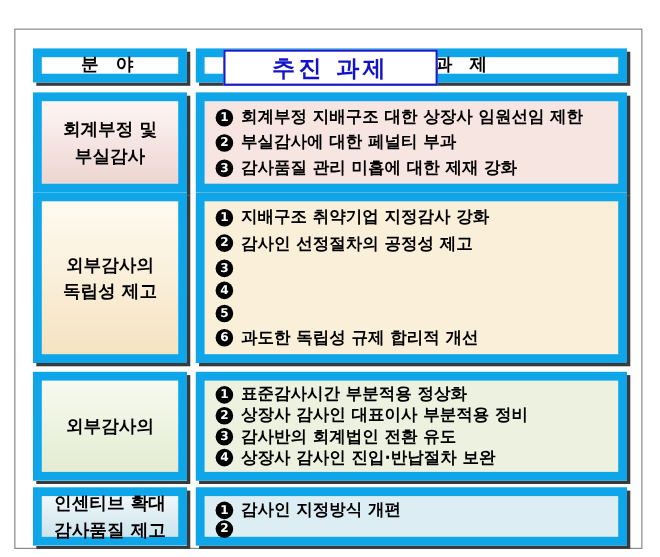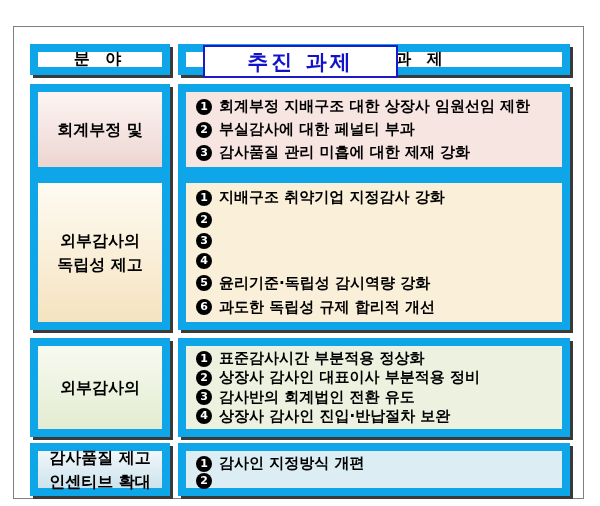--- a/index.html
+++ b/index.html
@@ -69,20 +69,21 @@
     <span>분 야</span>
   </div>
   <div class="box header-box col-detail">
     <span>세 부 과 제</span>
   </div>
 </div>
 
 <div class="row row-s0" style="--cat-top: #FDF5F3; --cat-bottom: #EDD5D1; --detail-bg: #F7E5E2;">
   <div class="box category-box col-field">
     <span>회계부정 및</span>
+    <span>부실감사</span>
   </div>
   <div class="box detail-box col-detail">
     <div class="task-item">
       <span class="num-badge">1</span>
       <span>회계부정 지배구조 대한 상장사 임원선임 제한</span>
     </div>
     <div class="task-item">
       <span class="num-badge">2</span>
       <span>부실감사에 대한 페널티 부과</span>
     </div>
@@ -98,30 +99,30 @@
     <span>외부감사의</span>
     <span>독립성 제고</span>
   </div>
   <div class="box detail-box col-detail">
     <div class="task-item">
       <span class="num-badge">1</span>
       <span>지배구조 취약기업 지정감사 강화</span>
     </div>
     <div class="task-item">
       <span class="num-badge">2</span>
+      <span>감사인 선정절차의 공정성 제고</span>
     </div>
     <div class="task-item">
       <span class="num-badge">3</span>
     </div>
     <div class="task-item">
       <span class="num-badge">4</span>
     </div>
     <div class="task-item">
       <span class="num-badge">5</span>
-      <span>윤리기준·독립성 감시역량 강화</span>
     </div>
     <div class="task-item">
       <span class="num-badge">6</span>
       <span>과도한 독립성 규제 합리적 개선</span>
     </div>
   </div>
 </div>
 
 <div class="row row-s2" style="--cat-top: #F7FAF0; --cat-bottom: #E3ECD1; --detail-bg: #EDF2E0;">
   <div class="box category-box col-field">
@@ -142,22 +143,22 @@
     </div>
     <div class="task-item">
       <span class="num-badge">4</span>
       <span>상장사 감사인 진입·반납절차 보완</span>
     </div>
   </div>
 </div>
 
 <div class="row row-s3" style="--cat-top: #F0F7FA; --cat-bottom: #CDE3EC; --detail-bg: #DCEDF3;">
   <div class="box category-box col-field">
+    <span>인센티브 확대</span>
     <span>감사품질 제고</span>
-    <span>인센티브 확대</span>
   </div>
   <div class="box detail-box col-detail">
     <div class="task-item">
       <span class="num-badge">1</span>
       <span>감사인 지정방식 개편</span>
     </div>
     <div class="task-item">
       <span class="num-badge">2</span>
     </div>
   </div>

